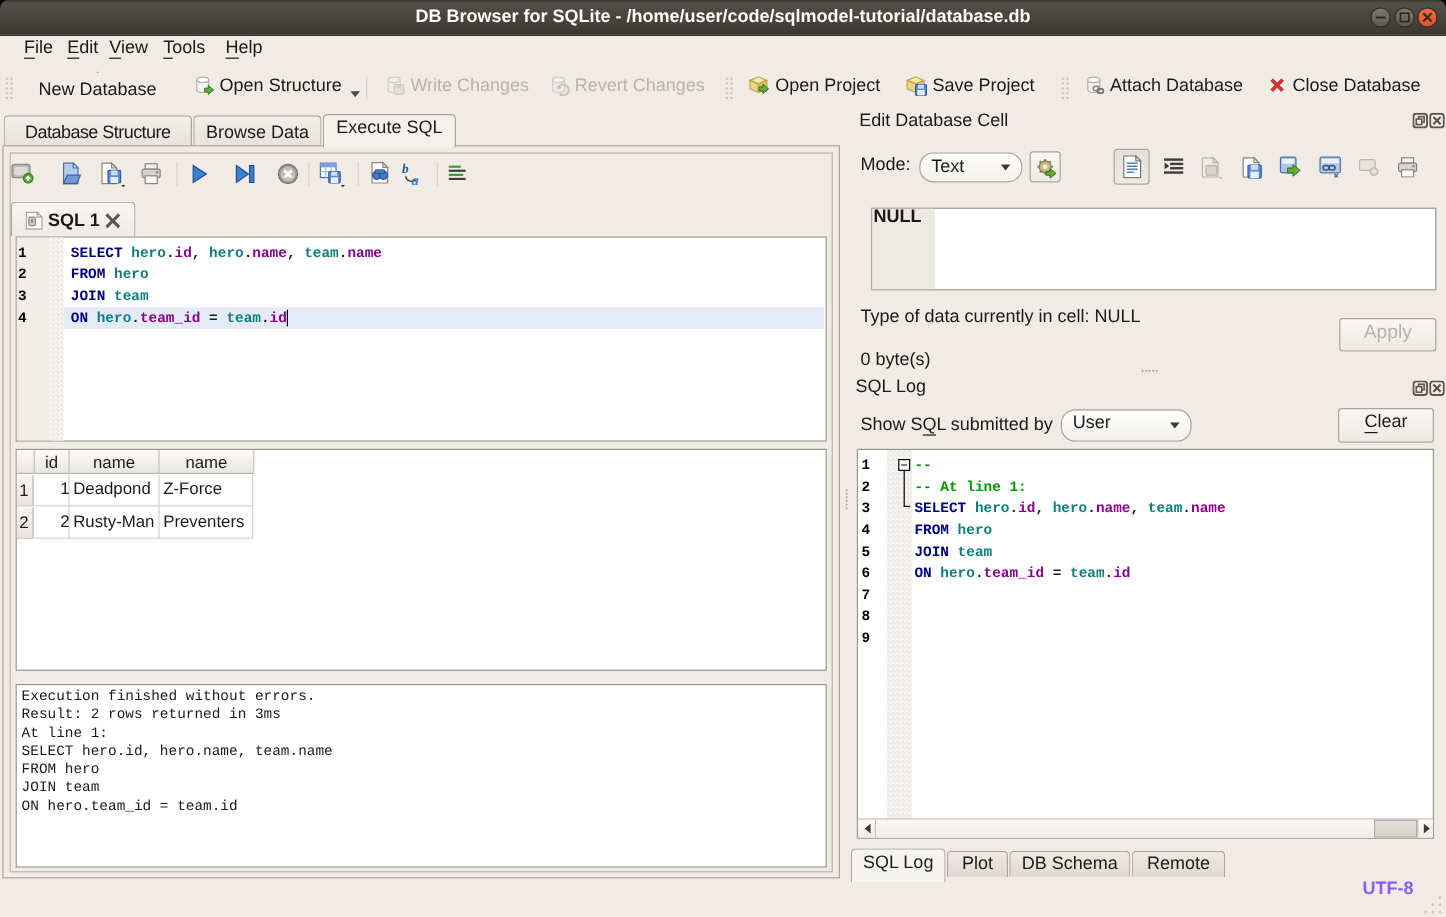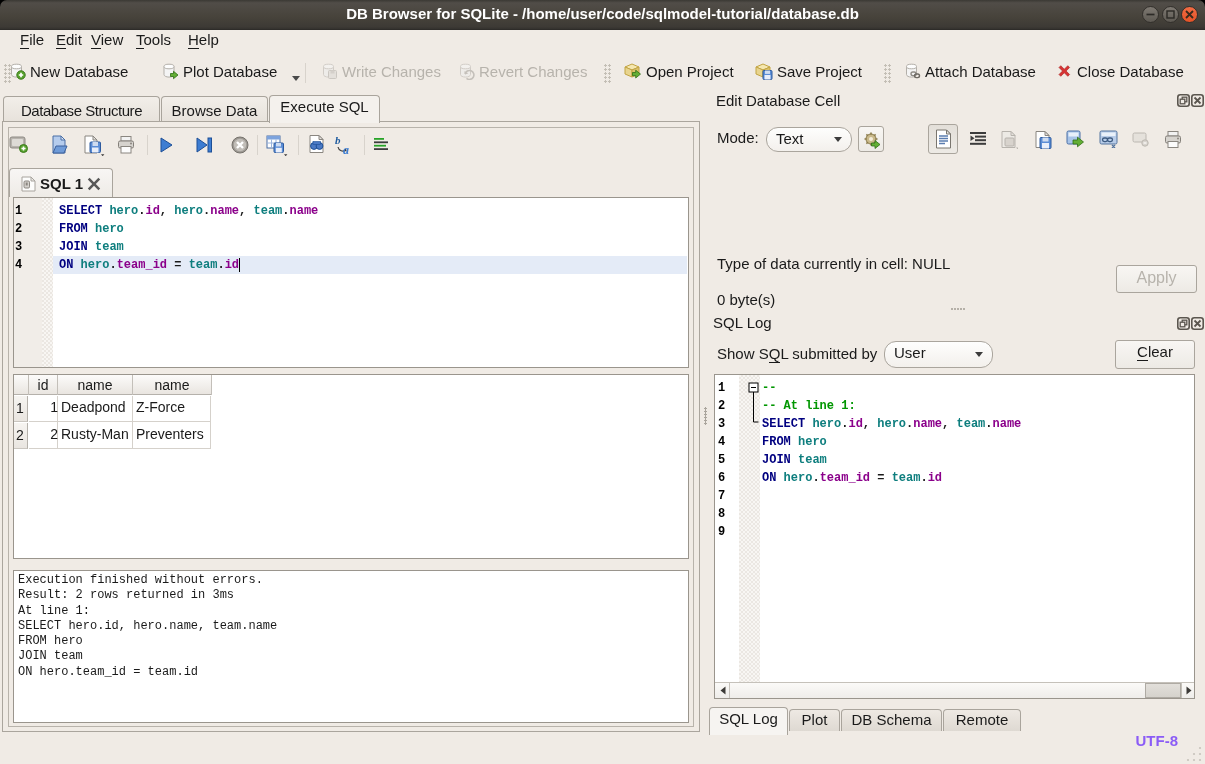--- a/index.html
+++ b/index.html
@@ -92,36 +92,36 @@
 </div>
 <div id="menubar">
   <div class="menuitem" style="left:20px;"><span class="mn">F</span>ile</div>
   <div class="menuitem" style="left:56px;"><span class="mn">E</span>dit</div>
   <div class="menuitem" style="left:91px;"><span class="mn">V</span>iew</div>
   <div class="menuitem" style="left:136px;"><span class="mn">T</span>ools</div>
   <div class="menuitem" style="left:188px;"><span class="mn">H</span>elp</div>
 </div>
 <div id="toolbar">
   <div class="tgrip" style="left:4px;"></div>
-  <div class="tbtn" style="left:8px;">
+  <div class="tbtn" style="left:32px;flex-direction:column;">
     <svg width="18" height="18" viewBox="0 0 18 18">
         <path d="M3.5 4.5 v8 c0 1.5 2.2 2.6 5 2.6 s5 -1.1 5 -2.6 v-8" fill="#f4f4f4" stroke="#b3afa9"></path>
         <ellipse cx="8.5" cy="4.5" rx="5" ry="2.3" fill="#fdfdfd" stroke="#b3afa9"></ellipse>
         <circle cx="13" cy="13" r="4.2" fill="#58a32e" stroke="#3c7a1c"></circle>
         <path d="M13 10.8 v4.4 M10.8 13 h4.4" stroke="#fff" stroke-width="1.7"></path>
       </svg>
     <span>New Database</span>
   </div>
   <div class="tbtn" style="left:161px;">
     <svg width="18" height="18" viewBox="0 0 18 18">
         <path d="M3 4.5 v8 c0 1.5 2.2 2.6 5 2.6 s5 -1.1 5 -2.6 v-8" fill="#f4f4f4" stroke="#b3afa9"></path>
         <ellipse cx="8" cy="4.5" rx="5" ry="2.3" fill="#fdfdfd" stroke="#b3afa9"></ellipse>
         <path d="M9.5 11.5 h3 v-2.2 l4.5 3.7 -4.5 3.7 v-2.2 h-3 z" fill="#63ae35" stroke="#2e6e14" stroke-width="0.8"></path>
       </svg>
-    <span>Plot Database</span>
+    <span>Open Structure</span>
   </div>
   <div style="position:absolute; left:292px; top:21px; width:0; height:0; border-left:4px solid transparent; border-right:4px solid transparent; border-top:5px solid #4a4a4a;"></div>
   <div class="tsep" style="left:305px;"></div>
   <div class="tbtn dis" style="left:320px;">
     <svg width="18" height="18" viewBox="0 0 18 18" opacity="0.5">
         <path d="M3.5 4.5 v8 c0 1.5 2.2 2.6 5 2.6 s5 -1.1 5 -2.6 v-8" fill="#eee" stroke="#b3afa9"></path>
         <ellipse cx="8.5" cy="4.5" rx="5" ry="2.3" fill="#f7f7f7" stroke="#b3afa9"></ellipse>
         <rect x="8.5" y="8.5" width="8" height="8" rx="1" fill="#d9d6d2" stroke="#a8a49e"></rect>
         <rect x="10.5" y="8.5" width="4" height="3" fill="#b9b5b0"></rect>
       </svg>
@@ -394,20 +394,24 @@
     <circle cx="13" cy="11" r="3.2" fill="#c9c5bf" stroke="#9a968f"></circle>
     <path d="M11.5 11 h3" stroke="#fff" stroke-width="1.4"></path>
   </svg>
   <svg class="abs" style="left:464px; top:38px;" width="18" height="18" viewBox="0 0 18 18">
     <rect x="4" y="1.5" width="10" height="4.5" fill="#f2f2f2" stroke="#8a8680"></rect>
     <rect x="1.5" y="6" width="15" height="7" rx="1.5" fill="#d6d3ce" stroke="#84807a"></rect>
     <rect x="4" y="11.5" width="10" height="6" fill="#fcfcfc" stroke="#8a8680"></rect>
     <circle cx="14" cy="8.5" r="1" fill="#8a8680"></circle>
   </svg>
 
+  <div id="nulledit">
+    <div class="abs" style="left:0; top:0; width:52px; height:67px; background:#edeae4;"></div>
+    <div class="abs" style="left:1px; top:-2px; font-weight:bold; font-size:15px;">NULL</div>
+  </div>
   <div class="abs" style="left:17px; top:163px;">Type of data currently in cell: NULL</div>
   <div class="abs" style="left:17px; top:183px;margin-top:16px;">0 byte(s)</div>
   <div class="pushbtn" style="left:416px; top:173px; width:81px; height:28px; color:#b7b3ac; text-align:center; padding-top:3px; font-size:16px;">Apply</div>
 
   <div class="abs" style="left:13px; top:222px;">SQL Log</div>
   <svg class="abs" style="left:477px; top:225px;" width="13" height="13" viewBox="0 0 13 13">
       <rect x="0.8" y="0.8" width="11.4" height="11.4" rx="2.5" fill="none" stroke="#5b564f" stroke-width="1.6"></rect>
       <rect x="5.2" y="3.2" width="4.6" height="4.6" fill="none" stroke="#5b564f" stroke-width="1.3"></rect>
       <rect x="3.2" y="5.2" width="4.6" height="4.6" fill="#f0ebe5" stroke="#5b564f" stroke-width="1.3"></rect>
     </svg>

